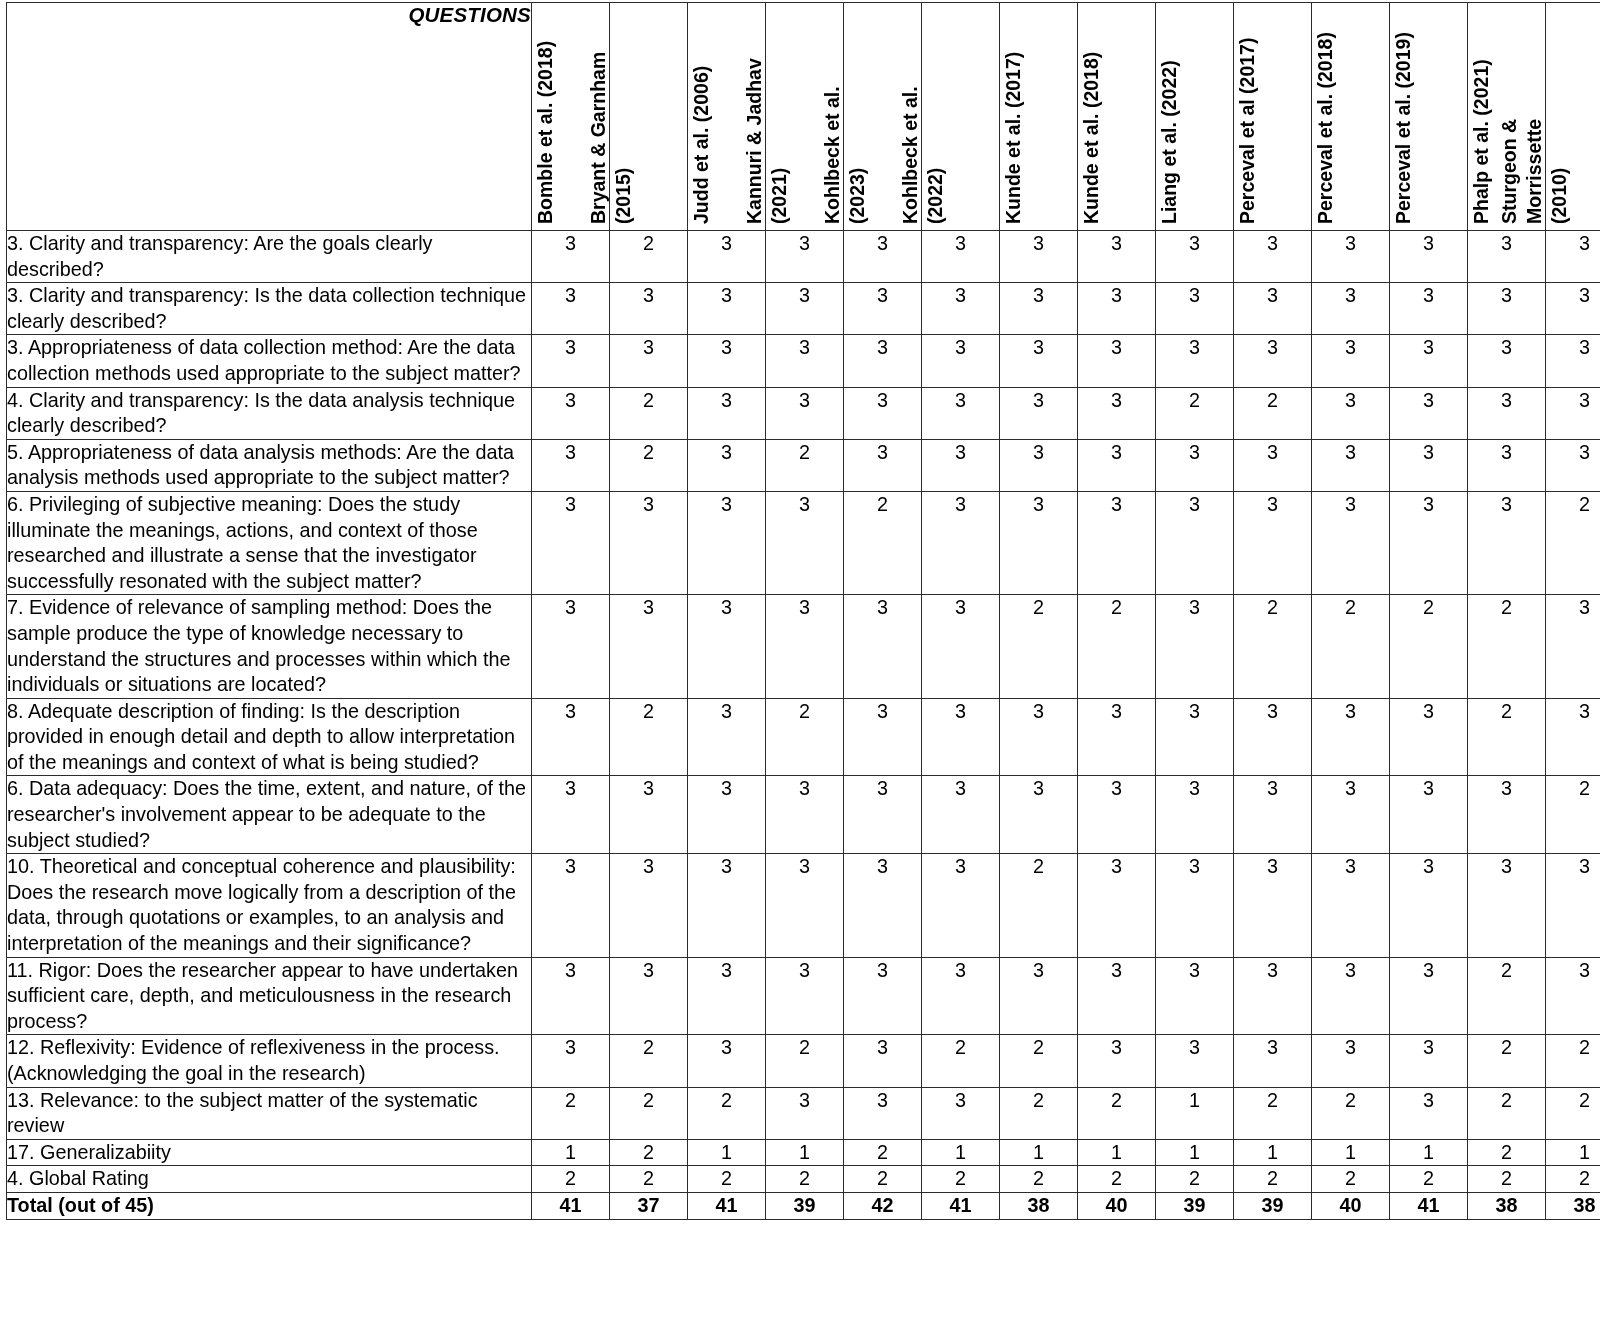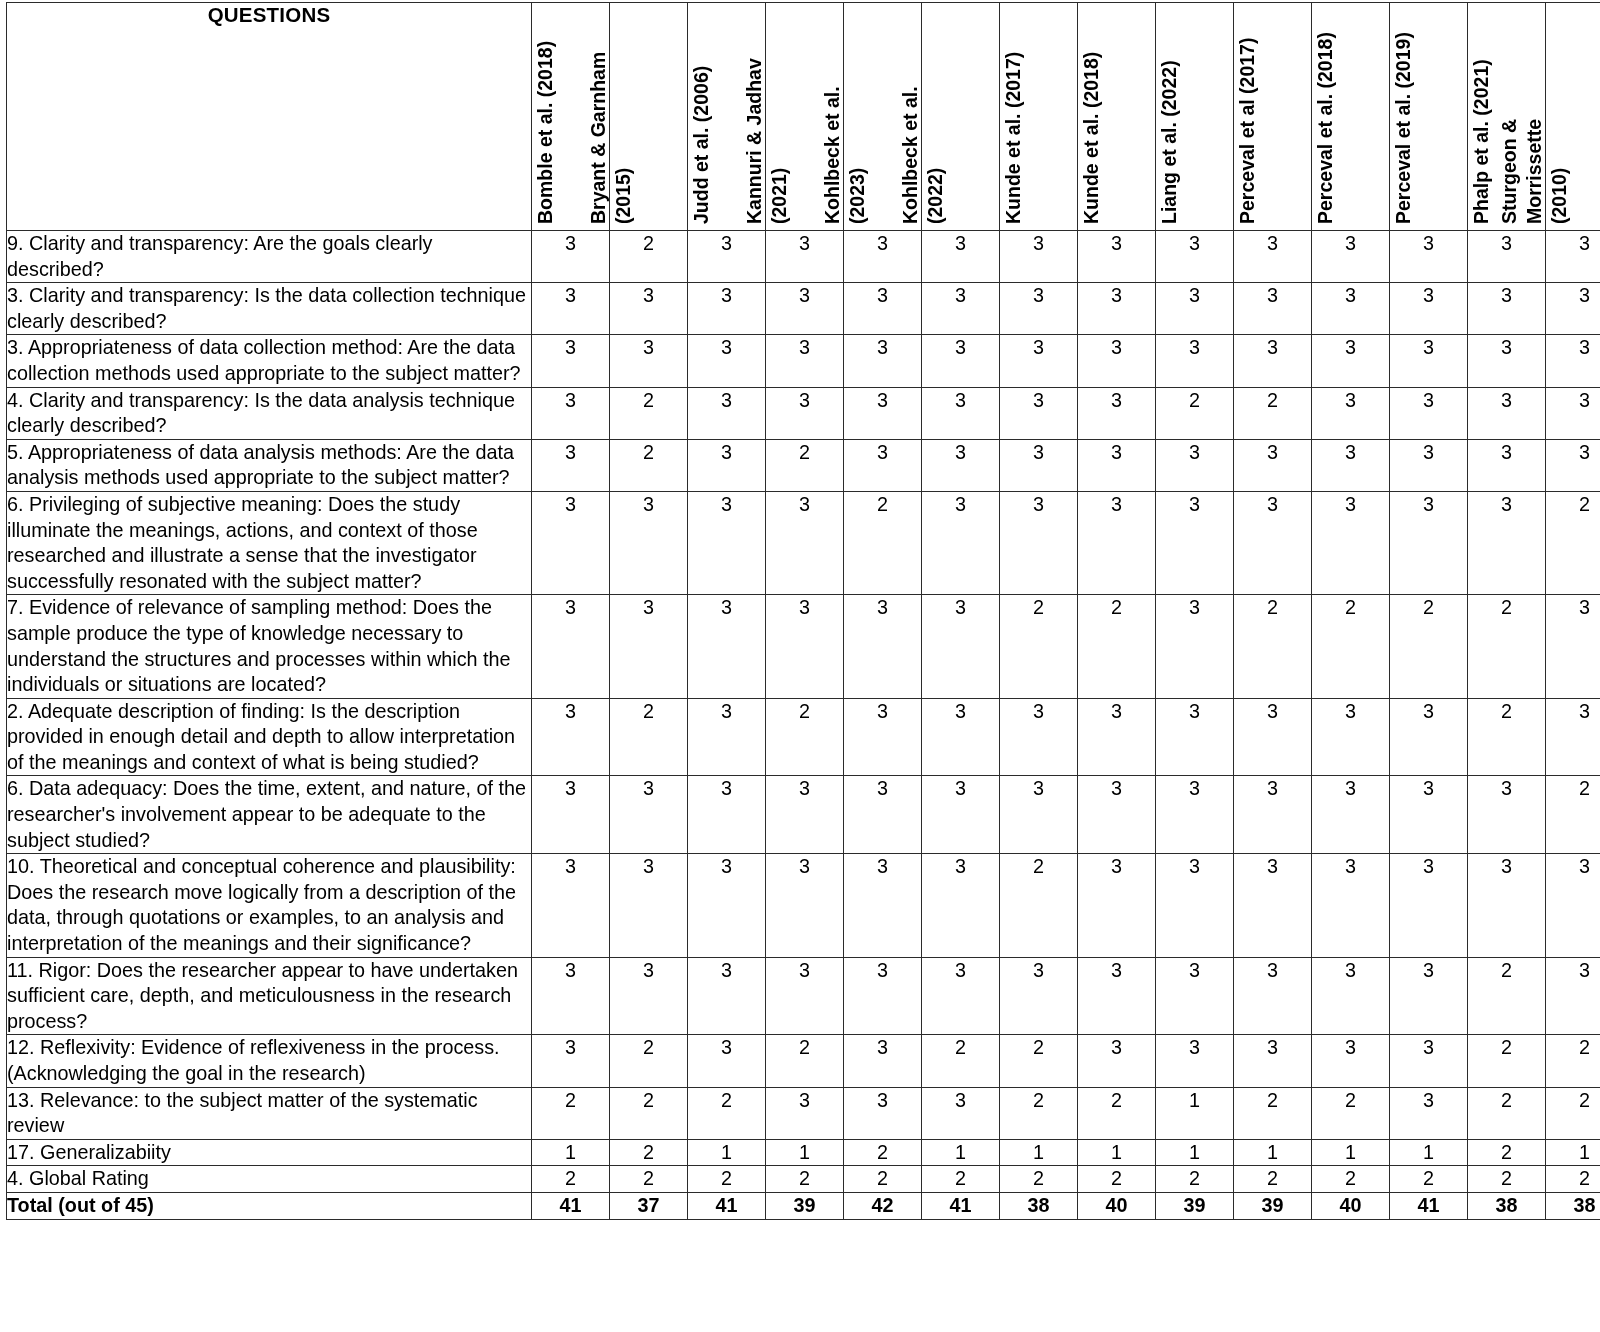--- a/index.html
+++ b/index.html
@@ -25,26 +25,27 @@
   #quality-table td {
     border: 1.5px solid #2b2b2b;
     padding: 0;
     vertical-align: top;
     background: #fff;
   }
   
   thead tr { height: 228px; }
   th.q-head {
     width: 524px;
-    text-align: center;
+    text-align: right;
     vertical-align: top;
     font-size: 20.5px;
     font-weight: bold;
     letter-spacing: .2px;
     padding: 9px 0 0 10px;
+    font-style: italic;
   }
   th.study-head, th.avg-head {
     width: 77px;
     position: relative;
   }
   .vert-wrap {
     position: absolute;
     left: 0;
     bottom: 6px;
     width: 100%;
@@ -190,21 +191,21 @@
               <span>Morrissette</span>
               <span>(2010)</span>
             </div>
           </div>
         </th>
       </tr>
   </thead>
   <tbody>
 
   <tr>
-        <td class="q-cell">9. Clarity and transparency: Are the goals clearly described?</td>
+        <td class="q-cell">3. Clarity and transparency: Are the goals clearly described?</td>
         <td class="v-cell">3</td>
         <td class="v-cell">2</td>
         <td class="v-cell">3</td>
         <td class="v-cell">3</td>
         <td class="v-cell">3</td>
         <td class="v-cell">3</td>
         <td class="v-cell">3</td>
         <td class="v-cell">3</td>
         <td class="v-cell">3</td>
         <td class="v-cell">3</td>
@@ -309,21 +310,21 @@
         <td class="v-cell">2</td>
         <td class="v-cell">2</td>
         <td class="v-cell">3</td>
         <td class="v-cell">2</td>
         <td class="v-cell">2</td>
         <td class="v-cell">2</td>
         <td class="v-cell">2</td>
         <td class="v-cell">3</td>
       </tr>
       <tr>
-        <td class="q-cell">2. Adequate description of finding: Is the description provided in enough detail and depth to allow interpretation of the meanings and context of what is being studied?</td>
+        <td class="q-cell">8. Adequate description of finding: Is the description provided in enough detail and depth to allow interpretation of the meanings and context of what is being studied?</td>
         <td class="v-cell">3</td>
         <td class="v-cell">2</td>
         <td class="v-cell">3</td>
         <td class="v-cell">2</td>
         <td class="v-cell">3</td>
         <td class="v-cell">3</td>
         <td class="v-cell">3</td>
         <td class="v-cell">3</td>
         <td class="v-cell">3</td>
         <td class="v-cell">3</td>

